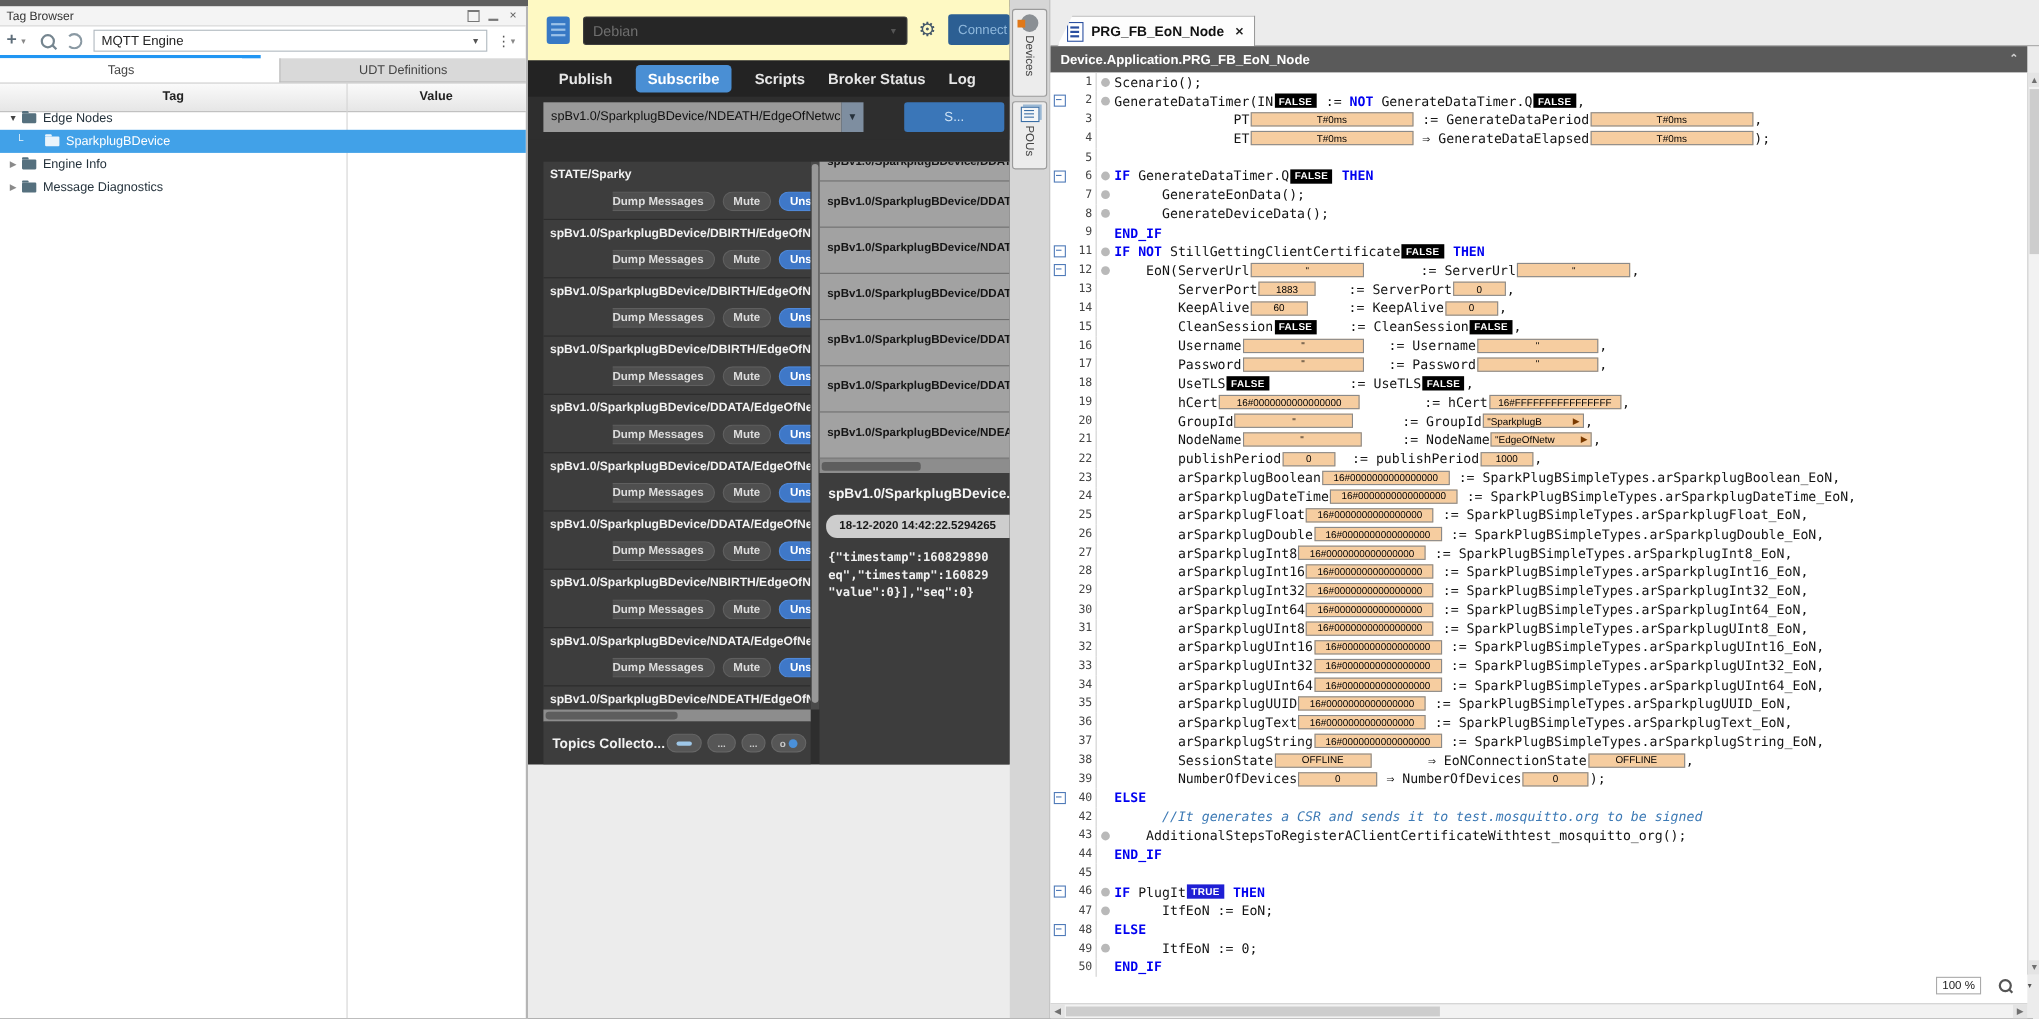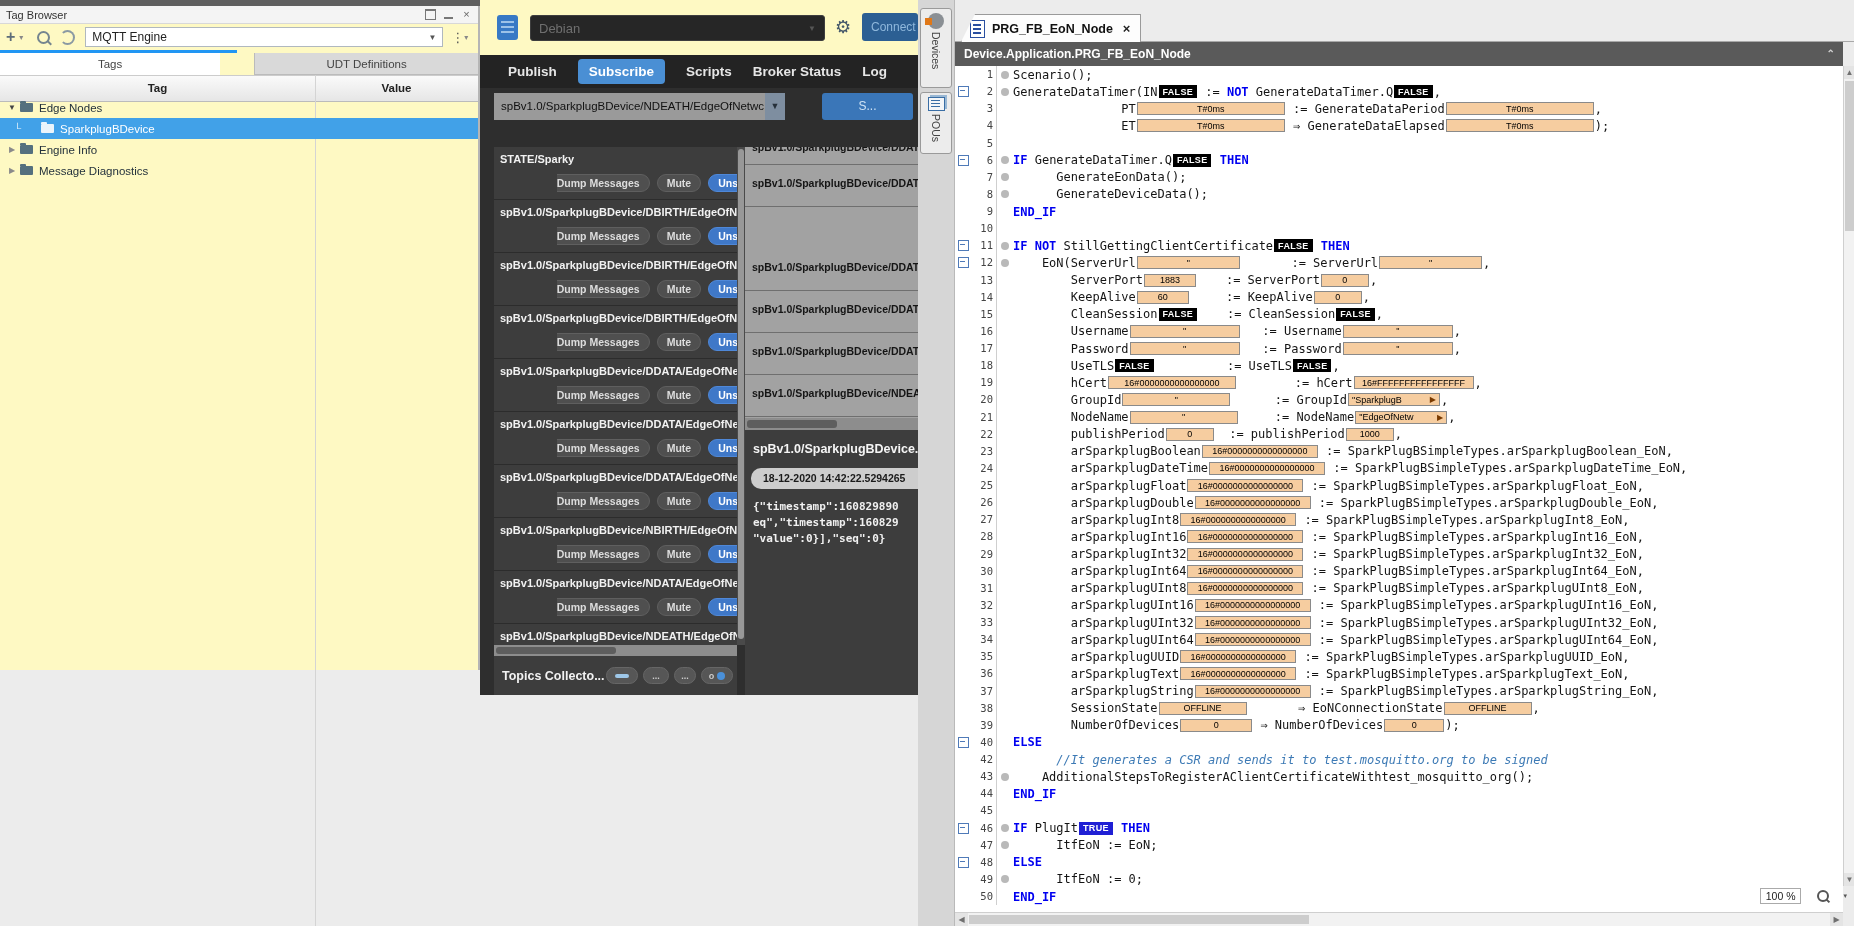--- a/index.html
+++ b/index.html
@@ -4,21 +4,21 @@
 <style>
   html,body{margin:0;padding:0;background:#888;}
   #screen{position:relative;width:1854px;height:926px;background:#ececec;overflow:hidden;
     font-family:"Liberation Sans",sans-serif;}
   .abs{position:absolute;}
 
   
   #top-edge{left:0;top:0;width:918px;height:6px;background:#5f5f5f;}
 
   
-  #tagbrowser{left:0;top:6px;width:478px;height:664px;background:#fef9c3;border-right:2px solid #b5b5b5;}
+  #tagbrowser{left:0;top:6px;width:478px;height:920px;background:#ffffff;border-right:2px solid #b5b5b5;}
   #tb-title{left:0;top:0;width:100%;height:18px;background:#f4f4f4;border-bottom:1px solid #d8d8d8;
     font-size:11px;color:#333;line-height:18px;padding-left:6px;box-sizing:border-box;}
   .winbtns{right:6px;top:3px;display:flex;gap:8px;align-items:center;}
   .wb{width:11px;height:11px;color:#666;font-size:11px;line-height:11px;text-align:center;}
   .wb-restore{width:9px;height:8px;border:1px solid #777;border-top:2px solid #777;}
   .wb-min{width:9px;height:2px;background:#777;margin-top:6px;}
   #tb-toolbar{left:0;top:18px;width:100%;height:26px;display:flex;align-items:center;padding-left:6px;box-sizing:border-box;}
   .tbi{color:#6b7c88;font-size:14px;margin-right:4px;display:inline-block;text-align:center;}
   .plus{font-size:16px;font-weight:bold;color:#5d6d79;}
   .caret{font-size:8px;color:#888;margin-right:8px;}
@@ -317,20 +317,23 @@
     <div class="abs" id="mq-lscroll">
         <span class="thumb"></span>
       </div>
     <div class="abs" id="mq-rightcol">
         <div class="msg-row" style="top: 0px; height: 18px; padding-top: 0px;">
           <span style="display: block; margin-top: -6px; padding-left: 7px;">spBv1.0/SparkplugBDevice/DDAT</span>
         </div>
         <div class="msg-row" style="top: 18px; height: 42px;">
           <span style="display: block; padding: 12px 0px 0px 7px;">spBv1.0/SparkplugBDevice/DDAT</span>
         </div>
+        <div class="msg-row" style="top: 60px; height: 42px;">
+          <span style="display: block; padding: 12px 0px 0px 7px;">spBv1.0/SparkplugBDevice/NDAT</span>
+        </div>
         <div class="msg-row" style="top: 102px; height: 42px;">
           <span style="display: block; padding: 12px 0px 0px 7px;">spBv1.0/SparkplugBDevice/DDAT</span>
         </div>
         <div class="msg-row" style="top: 144px; height: 42px;">
           <span style="display: block; padding: 12px 0px 0px 7px;">spBv1.0/SparkplugBDevice/DDAT</span>
         </div>
         <div class="msg-row" style="top: 186px; height: 42px;">
           <span style="display: block; padding: 12px 0px 0px 7px;">spBv1.0/SparkplugBDevice/DDAT</span>
         </div>
         <div class="msg-row" style="top: 228px; height: 42px;">
@@ -388,21 +391,20 @@
     <div class="abs" id="ed-code">
         <div class="cl"><span class="cl-fold"></span><span class="cl-num">1</span><span class="cl-dot"><span class="bdot"></span></span><span class="cl-body"><span>Scenario();</span></span></div>
         <div class="cl"><span class="cl-fold"><span class="foldbox"></span></span><span class="cl-num">2</span><span class="cl-dot"><span class="bdot"></span></span><span class="cl-body"><span>GenerateDataTimer(IN</span><span class="box bool">FALSE</span><span> := </span><span class="kw">NOT</span><span> GenerateDataTimer.Q</span><span class="box bool">FALSE</span><span>,</span></span></div>
         <div class="cl"><span class="cl-fold"></span><span class="cl-num">3</span><span class="cl-dot"></span><span class="cl-body"><span>               PT</span><span class="box mon" style="width: 148px;">T#0ms</span><span> := GenerateDataPeriod</span><span class="box mon" style="width: 148px;">T#0ms</span><span>,</span></span></div>
         <div class="cl"><span class="cl-fold"></span><span class="cl-num">4</span><span class="cl-dot"></span><span class="cl-body"><span>               ET</span><span class="box mon" style="width: 148px;">T#0ms</span><span> ⇒ GenerateDataElapsed</span><span class="box mon" style="width: 148px;">T#0ms</span><span>);</span></span></div>
         <div class="cl"><span class="cl-fold"></span><span class="cl-num">5</span><span class="cl-dot"></span><span class="cl-body"></span></div>
         <div class="cl"><span class="cl-fold"><span class="foldbox"></span></span><span class="cl-num">6</span><span class="cl-dot"><span class="bdot"></span></span><span class="cl-body"><span class="kw">IF</span><span> GenerateDataTimer.Q</span><span class="box bool">FALSE</span><span> </span><span class="kw">THEN</span></span></div>
         <div class="cl"><span class="cl-fold"></span><span class="cl-num">7</span><span class="cl-dot"><span class="bdot"></span></span><span class="cl-body"><span>      GenerateEonData();</span></span></div>
         <div class="cl"><span class="cl-fold"></span><span class="cl-num">8</span><span class="cl-dot"><span class="bdot"></span></span><span class="cl-body"><span>      GenerateDeviceData();</span></span></div>
         <div class="cl"><span class="cl-fold"></span><span class="cl-num">9</span><span class="cl-dot"></span><span class="cl-body"><span class="kw">END_IF</span></span></div>
-        <div class="cl"><span class="cl-fold"></span><span class="cl-num">10</span><span class="cl-dot"></span><span class="cl-body"></span></div>
         <div class="cl"><span class="cl-fold"><span class="foldbox"></span></span><span class="cl-num">11</span><span class="cl-dot"><span class="bdot"></span></span><span class="cl-body"><span class="kw">IF NOT</span><span> StillGettingClientCertificate</span><span class="box bool">FALSE</span><span> </span><span class="kw">THEN</span></span></div>
         <div class="cl"><span class="cl-fold"><span class="foldbox"></span></span><span class="cl-num">12</span><span class="cl-dot"><span class="bdot"></span></span><span class="cl-body"><span>    EoN(ServerUrl</span><span class="box mon" style="width: 103px;">"</span><span>       := ServerUrl</span><span class="box mon" style="width: 103px;">"</span><span>,</span></span></div>
         <div class="cl"><span class="cl-fold"></span><span class="cl-num">13</span><span class="cl-dot"></span><span class="cl-body"><span>        ServerPort</span><span class="box mon" style="width: 52px;">1883</span><span>    := ServerPort</span><span class="box mon" style="width: 48px;">0</span><span>,</span></span></div>
         <div class="cl"><span class="cl-fold"></span><span class="cl-num">14</span><span class="cl-dot"></span><span class="cl-body"><span>        KeepAlive</span><span class="box mon" style="width: 52px;">60</span><span>     := KeepAlive</span><span class="box mon" style="width: 48px;">0</span><span>,</span></span></div>
         <div class="cl"><span class="cl-fold"></span><span class="cl-num">15</span><span class="cl-dot"></span><span class="cl-body"><span>        CleanSession</span><span class="box bool">FALSE</span><span>    := CleanSession</span><span class="box bool">FALSE</span><span>,</span></span></div>
         <div class="cl"><span class="cl-fold"></span><span class="cl-num">16</span><span class="cl-dot"></span><span class="cl-body"><span>        Username</span><span class="box mon" style="width: 110px;">"</span><span>   := Username</span><span class="box mon" style="width: 110px;">"</span><span>,</span></span></div>
         <div class="cl"><span class="cl-fold"></span><span class="cl-num">17</span><span class="cl-dot"></span><span class="cl-body"><span>        Password</span><span class="box mon" style="width: 110px;">"</span><span>   := Password</span><span class="box mon" style="width: 110px;">"</span><span>,</span></span></div>
         <div class="cl"><span class="cl-fold"></span><span class="cl-num">18</span><span class="cl-dot"></span><span class="cl-body"><span>        UseTLS</span><span class="box bool">FALSE</span><span>          := UseTLS</span><span class="box bool">FALSE</span><span>,</span></span></div>
         <div class="cl"><span class="cl-fold"></span><span class="cl-num">19</span><span class="cl-dot"></span><span class="cl-body"><span>        hCert</span><span class="box mon" style="width: 128px;">16#0000000000000000</span><span>        := hCert</span><span class="box mon" style="width: 120px;">16#FFFFFFFFFFFFFFFF</span><span>,</span></span></div>
         <div class="cl"><span class="cl-fold"></span><span class="cl-num">20</span><span class="cl-dot"></span><span class="cl-body"><span>        GroupId</span><span class="box mon" style="width: 108px;">"</span><span>      := GroupId</span><span class="box arr" style="width: 92px;"><span>"SparkplugB</span><span class="arrhead">▶</span></span><span>,</span></span></div>

